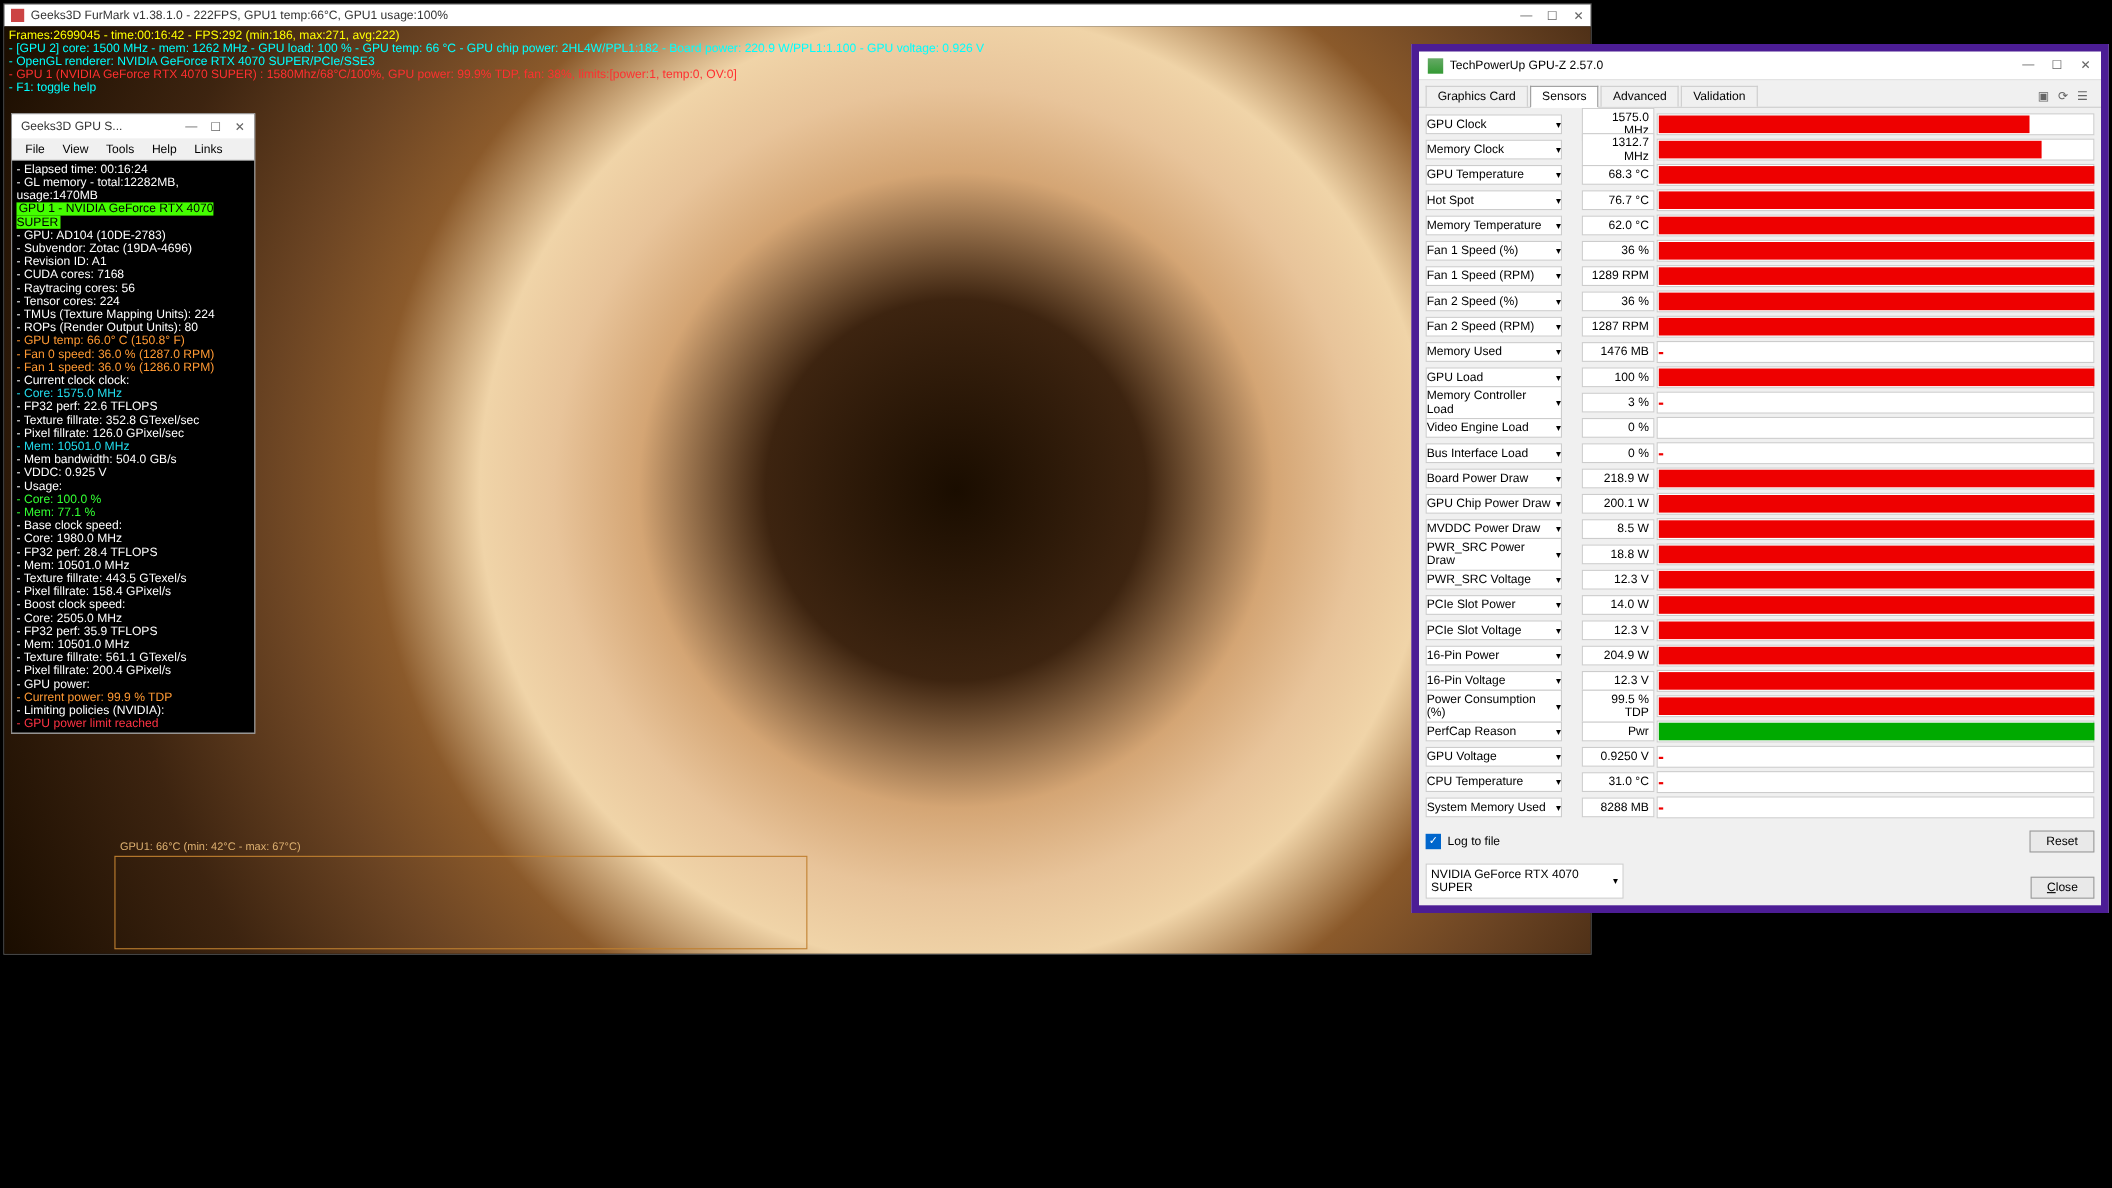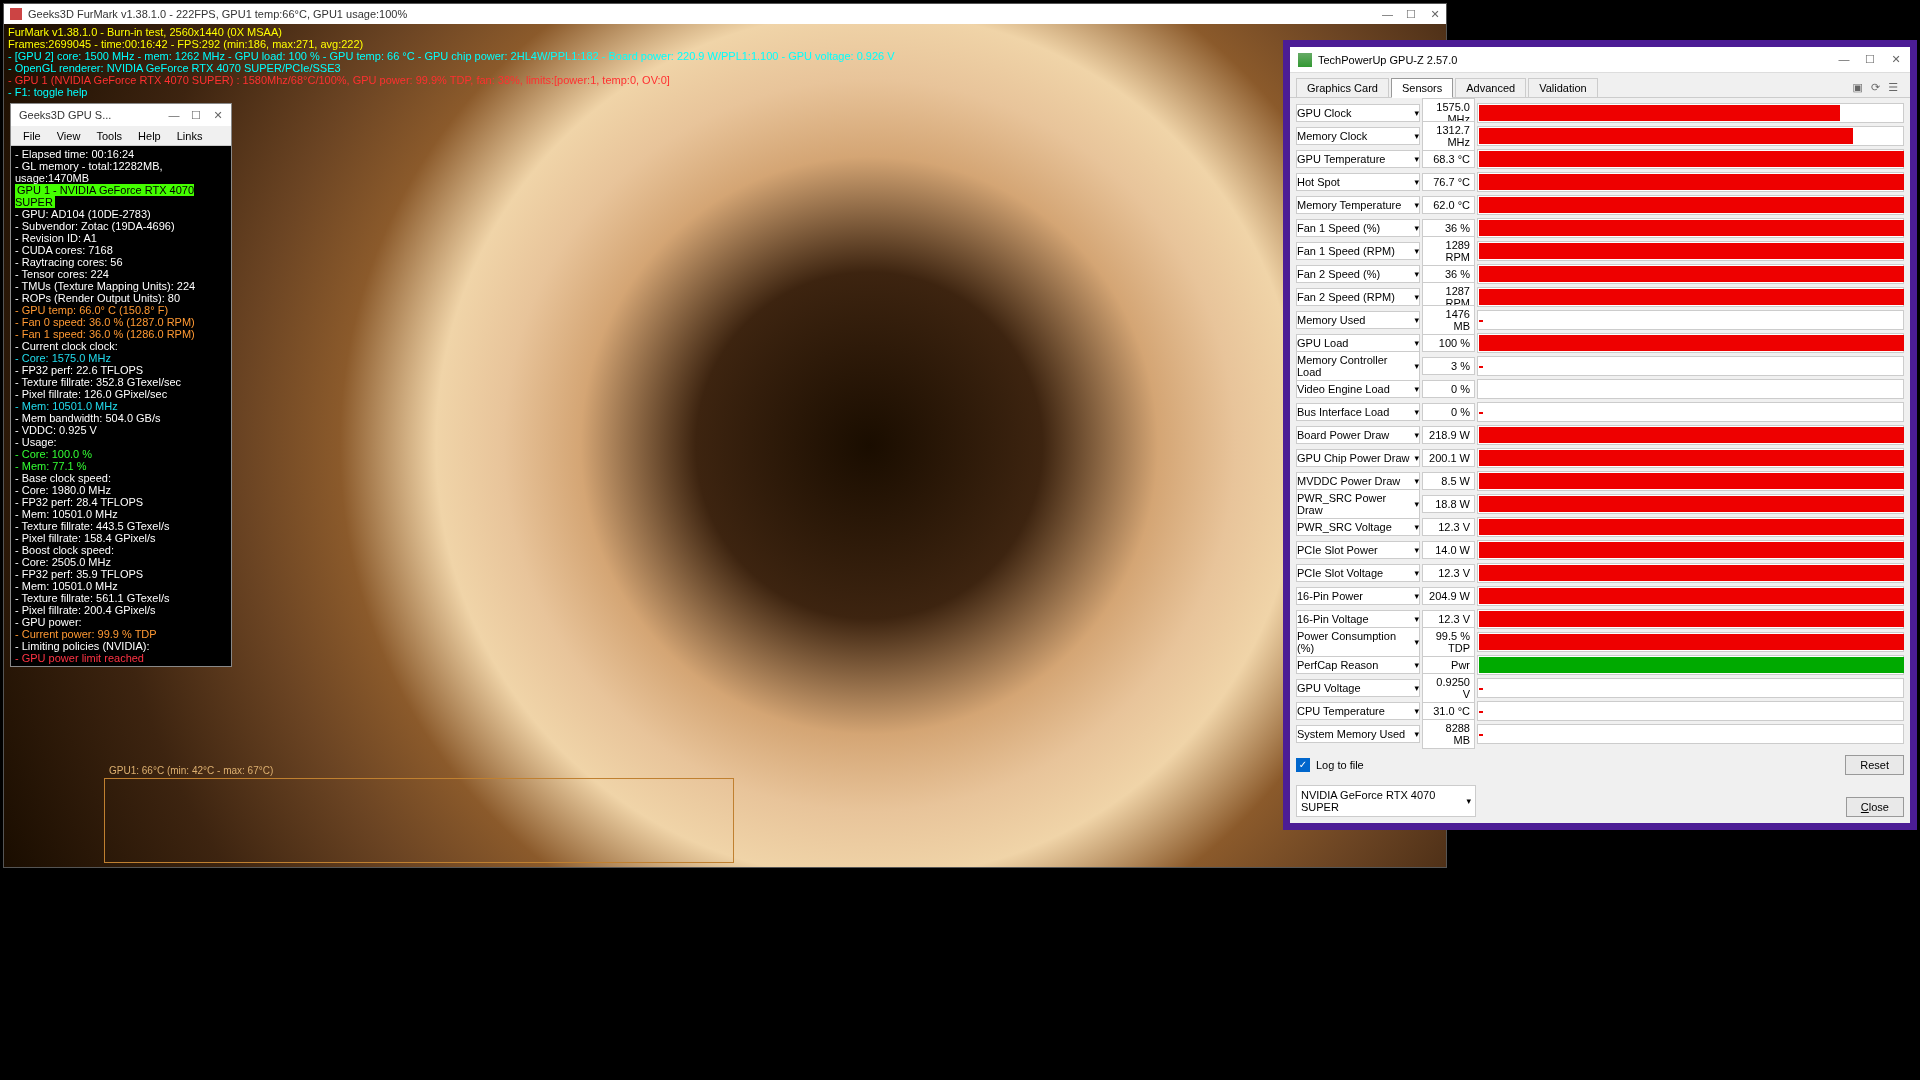--- a/index.html
+++ b/index.html
@@ -43,21 +43,21 @@
 .gz-sys span{cursor:pointer;width:12px;text-align:center}
 .gpuz-tabs{display:flex;padding:4px 6px 0;align-items:center;gap:2px}
 .gz-tab{padding:3px 10px;border:1px solid #ccc;border-bottom:none;background:#f0f0f0;cursor:pointer}
 .gz-tab.active{background:#fff;border:1px solid #999;border-bottom:1px solid #fff;position:relative;top:1px}
 .gz-tab-icons{margin-left:auto;display:flex;gap:8px;color:#666;padding-right:6px}
 .gz-tab-icons span{cursor:pointer}
 .gpuz-rows{border-top:1px solid #ccc;padding:3px 6px}
 .gz-row{display:flex;align-items:center;margin:1px 0;height:22px}
 .gz-label{width:124px;background:#fff;border:1px solid #ccc;padding:2px 0;display:flex;align-items:center}
 .gz-dd{margin-left:auto;font-size:9px}
-.gz-val{width:53px;background:#fff;border:1px solid #ccc;padding:2px 4px;text-align:right;margin-left:2px}
+.gz-val{width:66px;background:#fff;border:1px solid #ccc;padding:2px 4px;text-align:right;margin-left:18px}
 .gz-bar{flex:1;height:20px;background:#fff;border:1px solid #ccc;margin-left:2px;position:relative}
 .gz-bar-fill{position:absolute;top:1px;bottom:1px;left:1px;background:#e00}
 .gz-bar-fill.green{background:#0a0}
 .gz-bar-fill.thin{bottom:auto;height:2px;top:9px}
 .gpuz-foot{padding:6px;display:flex;align-items:center;gap:6px}
 .gz-chk{width:14px;height:14px;background:#06c;color:#fff;text-align:center;line-height:14px;font-size:10px}
 .gz-btn{border:1px solid #999;background:#e9e9e9;padding:3px 14px;cursor:pointer}
 .gz-select{flex:0 0 180px;border:1px solid #ccc;background:#fff;padding:3px 4px;display:flex;align-items:center;margin-top:4px}
 </style>
 </head>
@@ -68,21 +68,20 @@
   <div class="fm-icon"></div>
   <span>Geeks3D FurMark v1.38.1.0 - 222FPS, GPU1 temp:66°C, GPU1 usage:100%</span>
   <div class="fm-sys">
    <span>—</span>
    <span>☐</span>
    <span>✕</span>
   </div>
  </div>
  <div class="furmark-body">
   <div class="fur-overlay">
-   <div class="fo-y">FurMark v1.38.1.0 - Burn-in test, 2560x1440 (0X MSAA)</div>
    <div class="fo-y">Frames:2699045 - time:00:16:42 - FPS:292 (min:186, max:271, avg:222)</div>
    <div class="fo-c">- [GPU 2] core: 1500 MHz - mem: 1262 MHz - GPU load: 100 % - GPU temp: 66 °C - GPU chip power: 2HL4W/PPL1:182 - Board power: 220.9 W/PPL1:1.100 - GPU voltage: 0.926 V</div>
    <div class="fo-c">- OpenGL renderer: NVIDIA GeForce RTX 4070 SUPER/PCIe/SSE3</div>
    <div class="fo-r">- GPU 1 (NVIDIA GeForce RTX 4070 SUPER) : 1580Mhz/68°C/100%, GPU power: 99.9% TDP, fan: 38%, limits:[power:1, temp:0, OV:0]</div>
    <div class="fo-c">- F1: toggle help</div>
   </div>
   <div class="fm-graph">
    <div class="fm-graph-lbl">GPU1: 66°C (min: 42°C - max: 67°C)</div>
   </div>
  </div>

